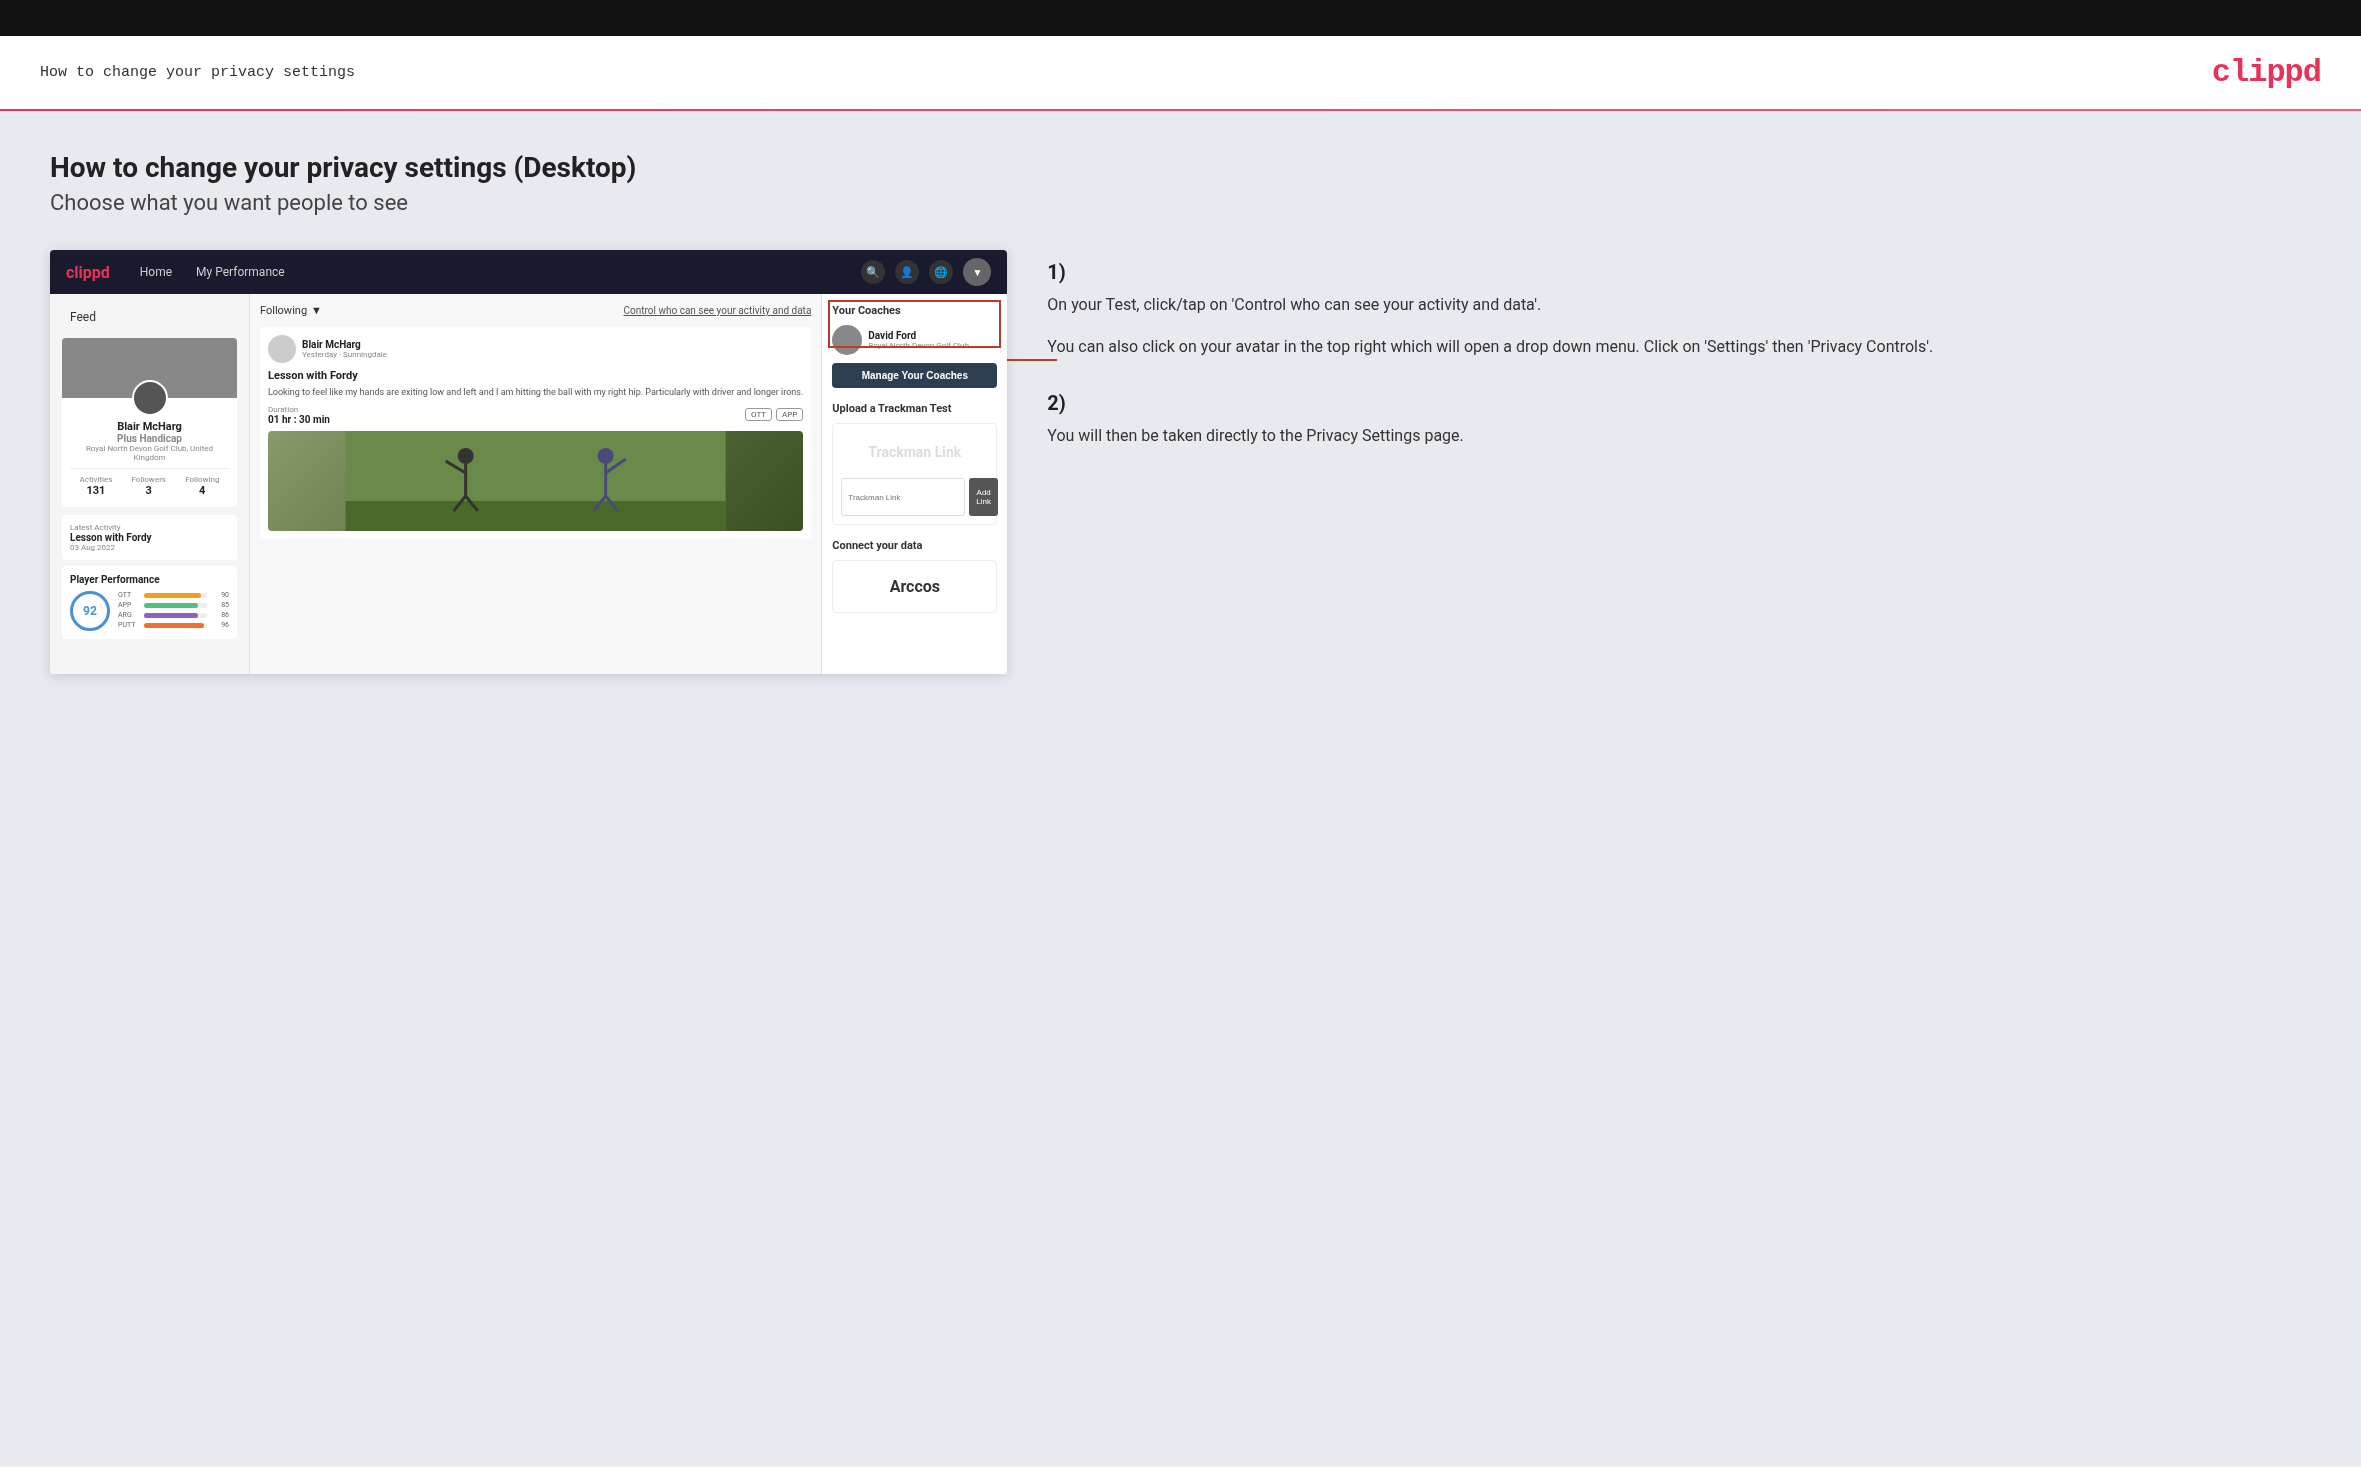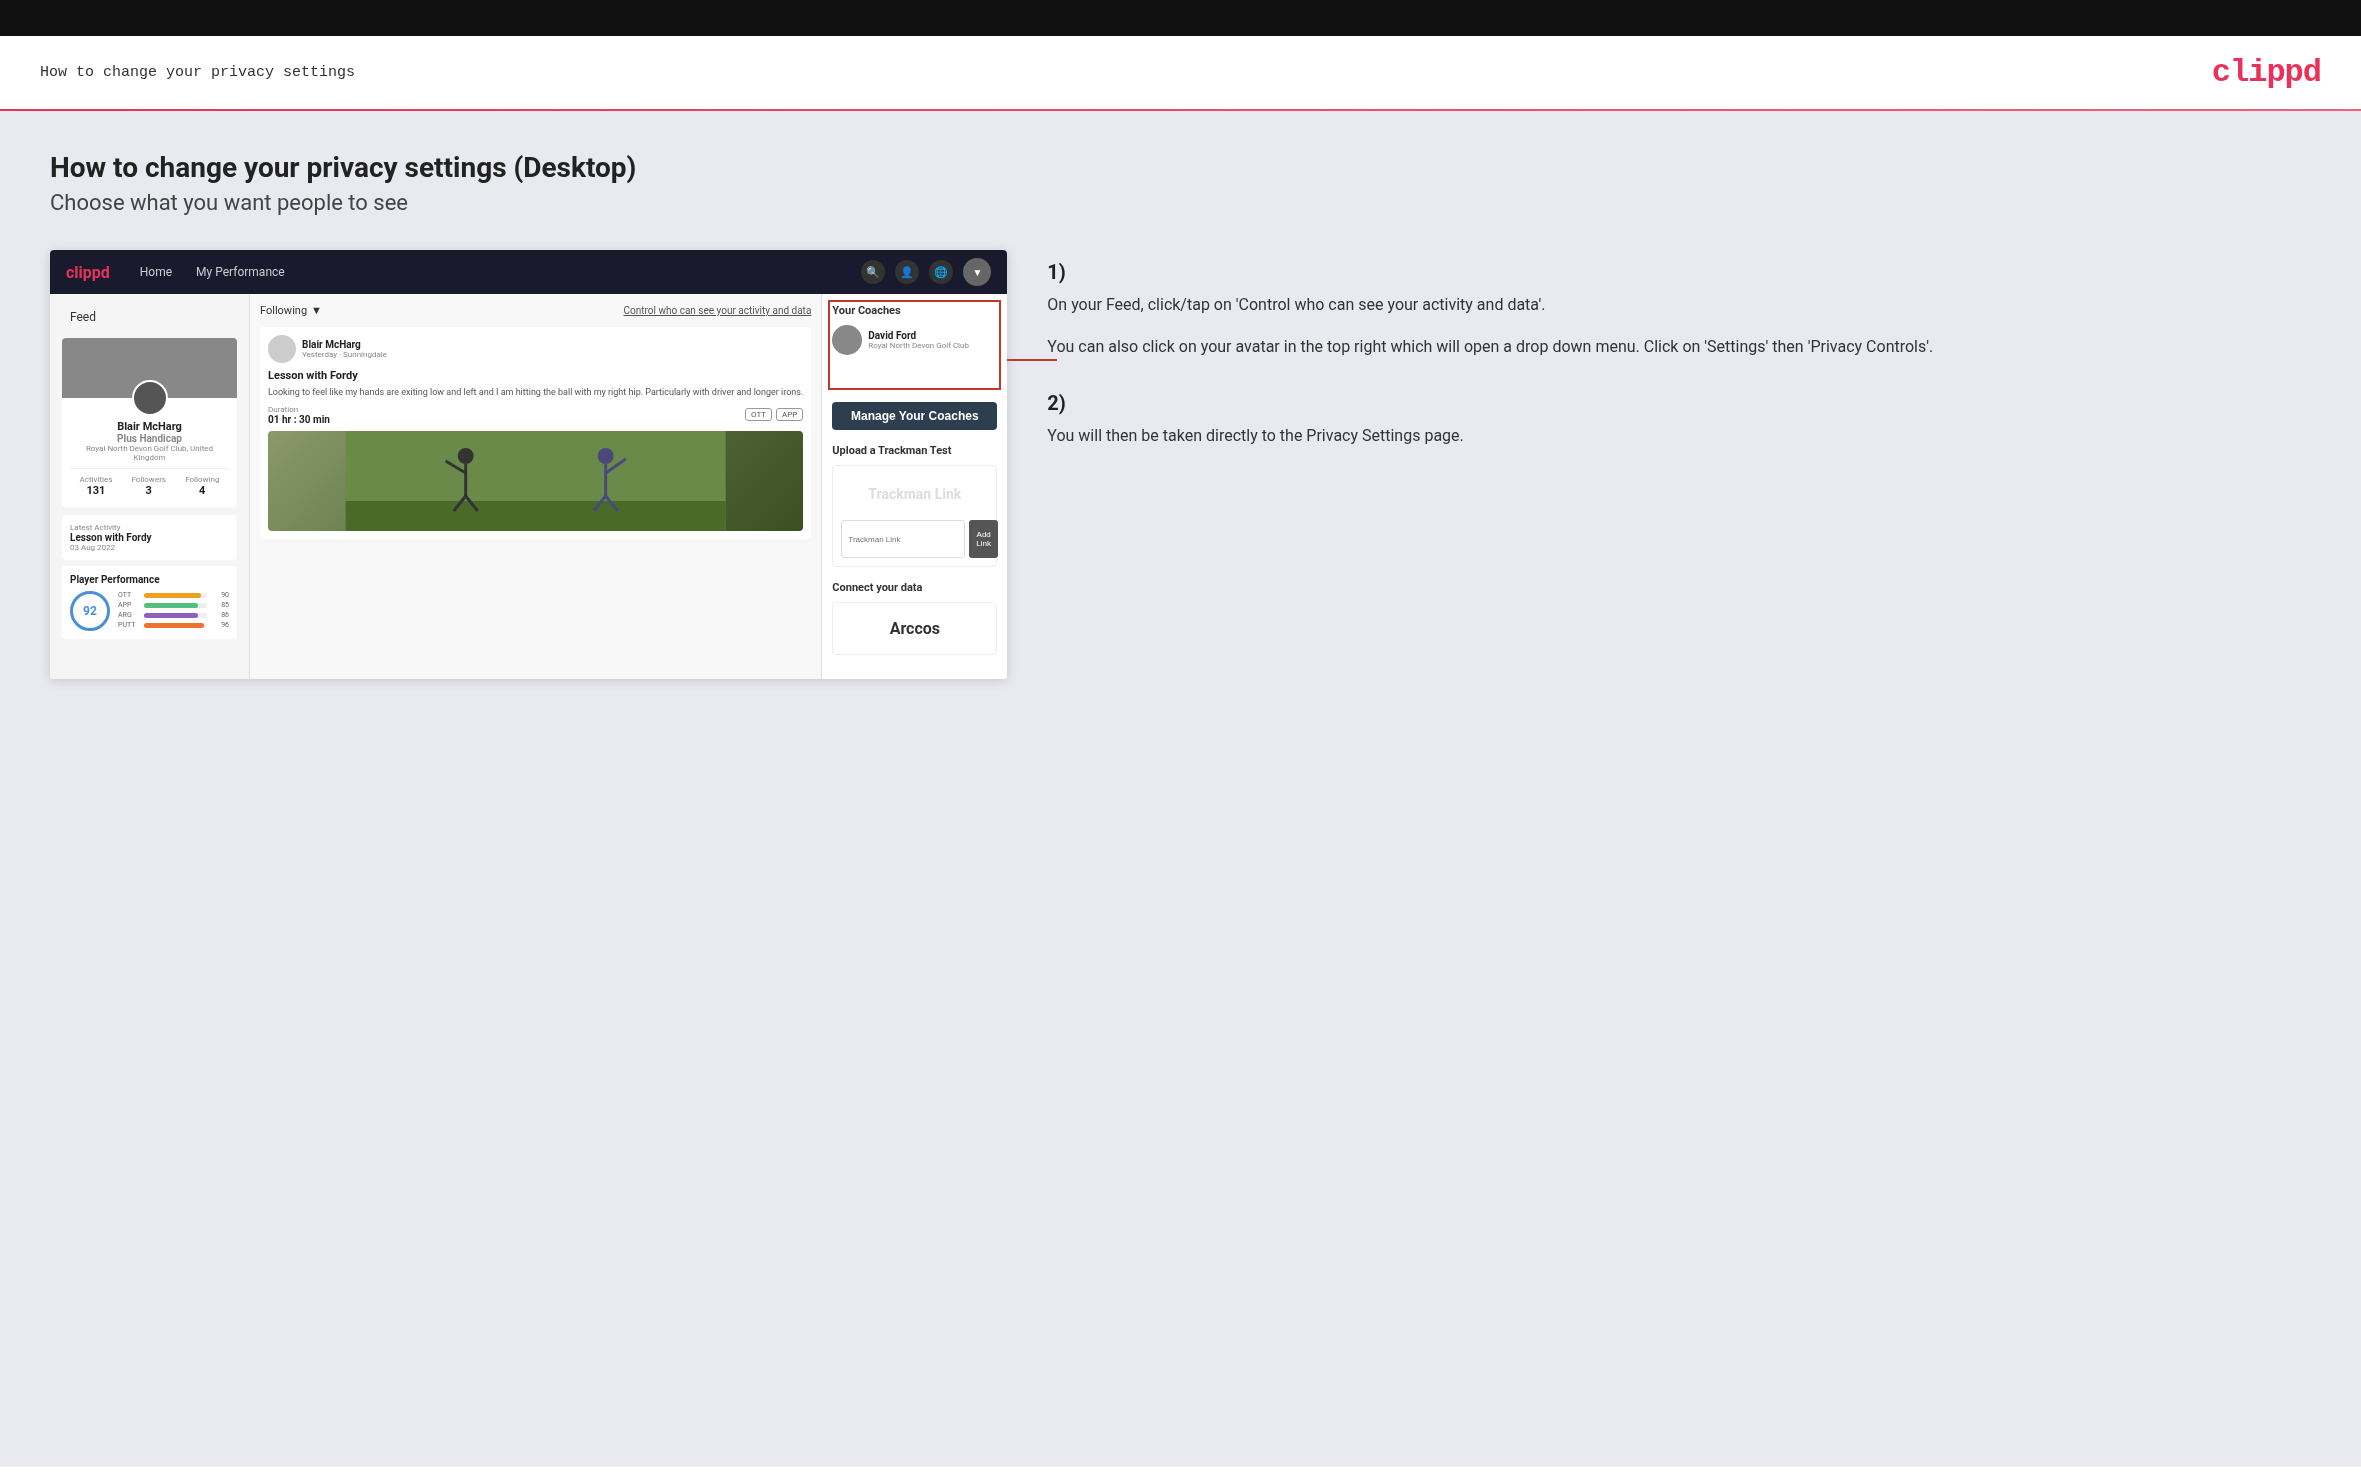--- a/index.html
+++ b/index.html
@@ -399,25 +399,24 @@
     .coach-name { font-size: 10px; font-weight: 700; }
     .coach-club { font-size: 8px; color: #888; }
 
     .manage-coaches-btn {
       width: 100%;
       background: #2c3e50;
       color: #fff;
       border: none;
       border-radius: 4px;
       padding: 7px;
-      font-size: 12px;
+      font-size: 10px;
       font-weight: 600;
       cursor: pointer;
       text-align: center;
-      margin-top: 39px;
     }
 
     .trackman-section {
       border: 1px solid #eee;
       border-radius: 4px;
       padding: 8px;
     }
 
     .trackman-placeholder {
       font-size: 14px;
@@ -700,21 +699,21 @@
       </div>
 
       <div style="position:absolute;top:109px;right:-50px;display:flex;align-items:center;">
         <div style="width:50px;height:2px;background:#c0392b;"></div>
       </div>
     </div>
 
     <div class="instructions">
       <div class="instruction-item">
         <div class="instruction-number">1)</div>
-        <div class="instruction-text" style="margin-bottom:16px;">On your Feed, click/tap on 'Control who can see your activity and data'.</div>
+        <div class="instruction-text" style="margin-bottom:16px;">On your Test, click/tap on 'Control who can see your activity and data'.</div>
         <div class="instruction-text">You can also click on your avatar in the top right which will open a drop down menu. Click on 'Settings' then 'Privacy Controls'.</div>
       </div>
       <div class="instruction-item">
         <div class="instruction-number">2)</div>
         <div class="instruction-text">You will then be taken directly to the Privacy Settings page.</div>
       </div>
     </div>
 
   </div>
 </div>

